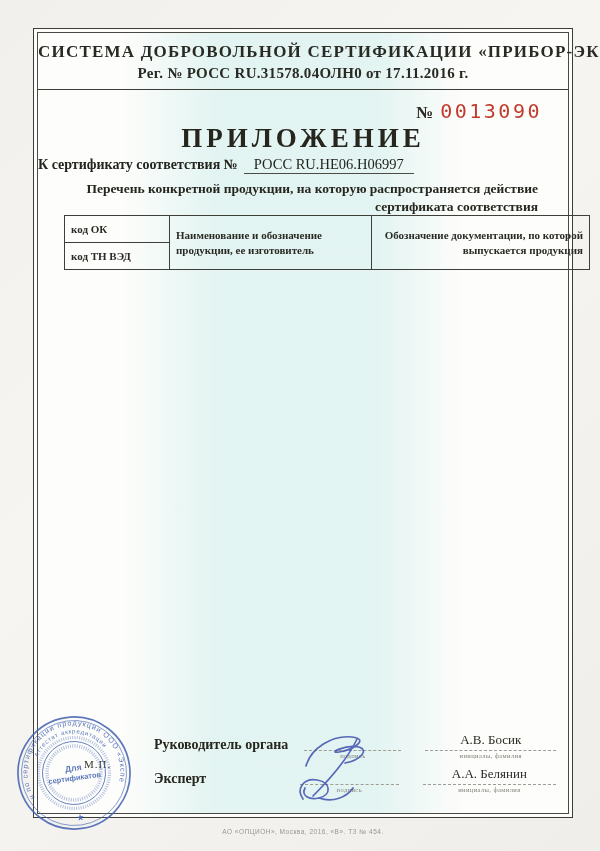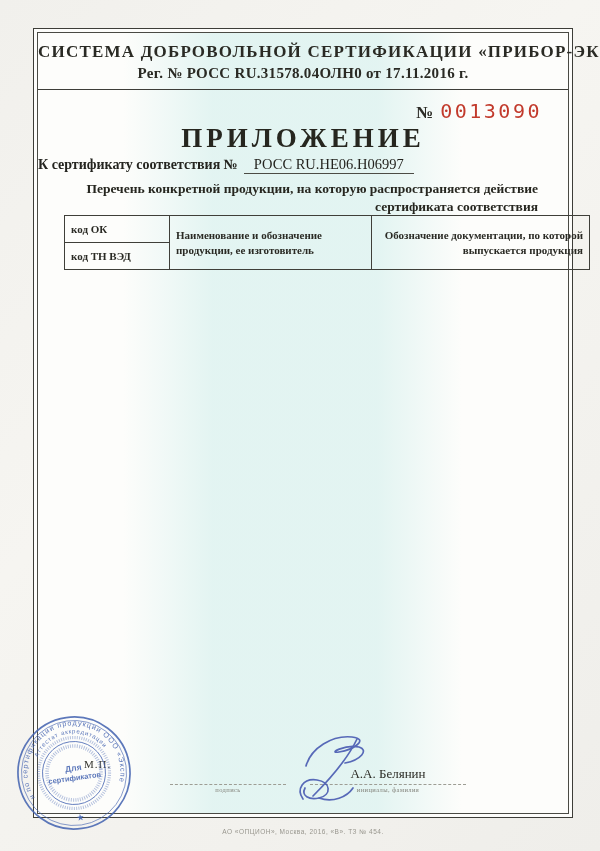--- a/index.html
+++ b/index.html
@@ -102,22 +102,35 @@
               <td class="c1">код ОК</td>
               <td class="c2" rowspan="2">Наименование и обозначение продукции, ее изготовитель</td>
               <td class="c3" rowspan="2">Обозначение документации, по которой выпускается продукция</td>
             </tr>
             <tr>
               <td class="c1">код ТН ВЭД</td>
             </tr>
           </tbody>
         </table>
 
+        <div class="sig-row sig-row1">
+          <div class="sig-role">Руководитель органа</div>
+          <div class="sig-mid">
+            <div class="sig-line"></div>
+            <div class="tiny-label">подпись</div>
+          </div>
+          <div class="sig-right">
+            <div class="sig-name">А.В. Босик</div>
+            <div class="sig-line"></div>
+            <div class="tiny-label">инициалы, фамилия</div>
+          </div>
+        </div>
 
         <div class="sig-row sig-row2">
+          <div class="sig-role">Эксперт</div>
           <div class="sig-mid">
             <div class="sig-line"></div>
             <div class="tiny-label">подпись</div>
           </div>
           <div class="sig-right">
             <div class="sig-name">А.А. Белянин</div>
             <div class="sig-line"></div>
             <div class="tiny-label">инициалы, фамилия</div>
           </div>
         </div>

